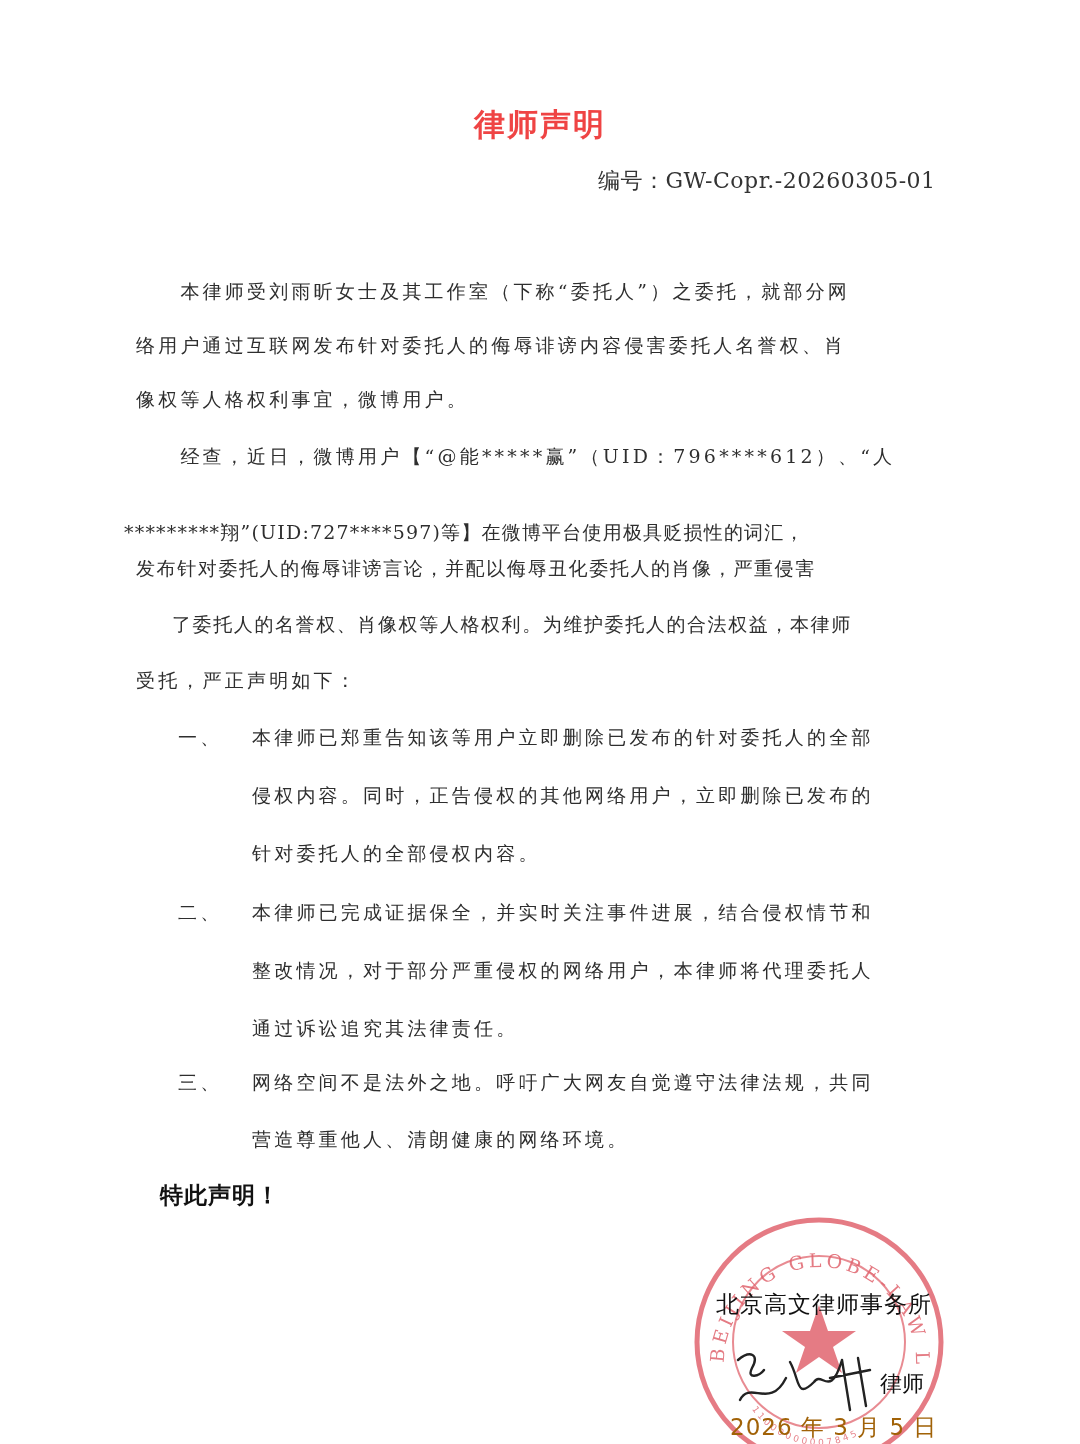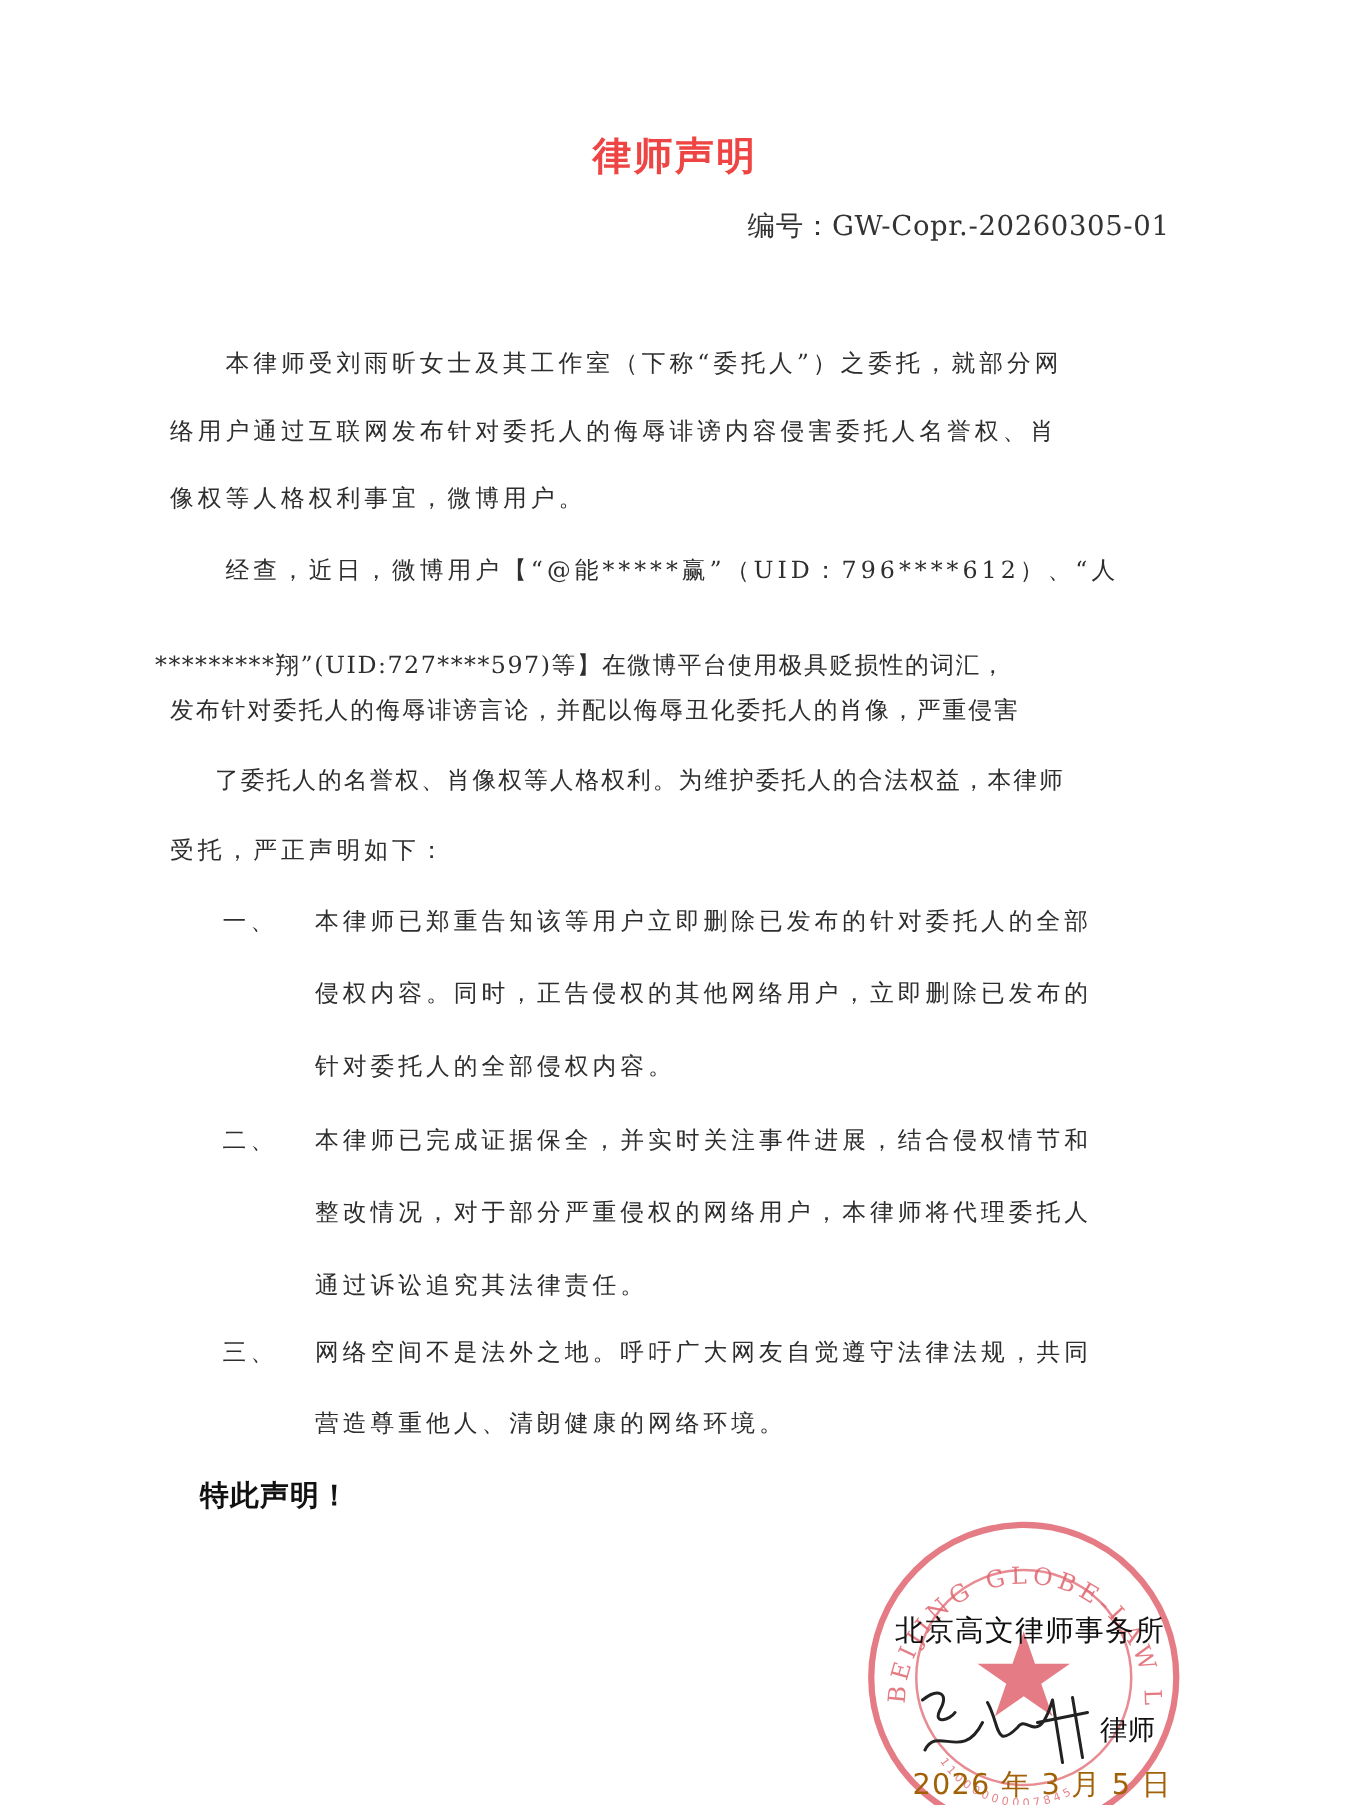--- a/index.html
+++ b/index.html
@@ -8,21 +8,21 @@
       font-family: "DejaVu Serif", "Liberation Serif", serif; color:#2a2a2a;
     }
     .title {
       position:absolute; left:0; width:1080px; top:104px; text-align:center;
       font-family: "DejaVu Sans", sans-serif; font-weight:bold; font-size:31px; letter-spacing:2px; color:#ef4444;
     }
     .docno {
       position:absolute; left:598px; top:166px; font-size:22px; color:#333; letter-spacing:0.5px;
     }
     .para { position:absolute; font-size:19px; line-height:30px; color:#2e2e2e; letter-spacing:3.2px; white-space:nowrap; }
-    .bold { font-family:Liberation Sans, sans-serif; font-weight:bold; color:#111; }
+    .bold { font-family:Liberation Serif, serif; font-weight:bold; color:#111; }
     .stamp { position:absolute; left:690px; top:1213px; width:258px; height:258px; }
     .sig-firm { position:absolute; left:684px; top:1289px; font-size:23px; color:#111; letter-spacing:1px;margin-left:32px; }
     .sig-lawyer { position:absolute; left:880px; top:1369px; font-size:22px; color:#111; }
     .sig-date { position:absolute; left:730px; top:1412px; font-size:23px; color:#a16207; font-family:"DejaVu Sans", sans-serif; letter-spacing:1px; }
     .signature { position:absolute; left:730px; top:1340px; width:160px; height:80px; }
   </style>
 </head>
 <body>
 
 <div>

